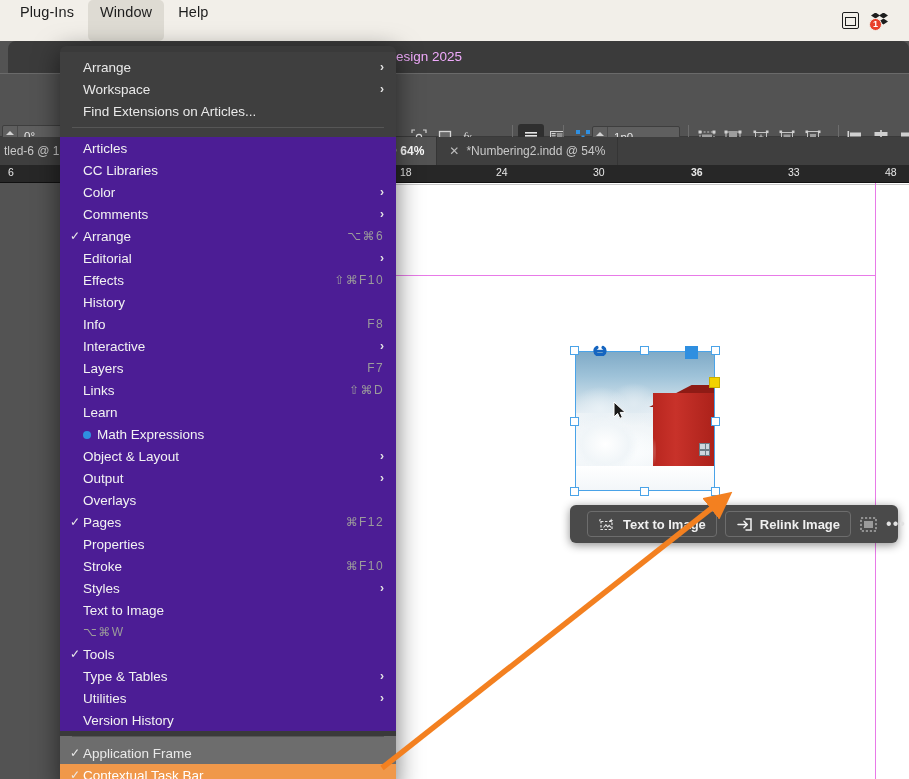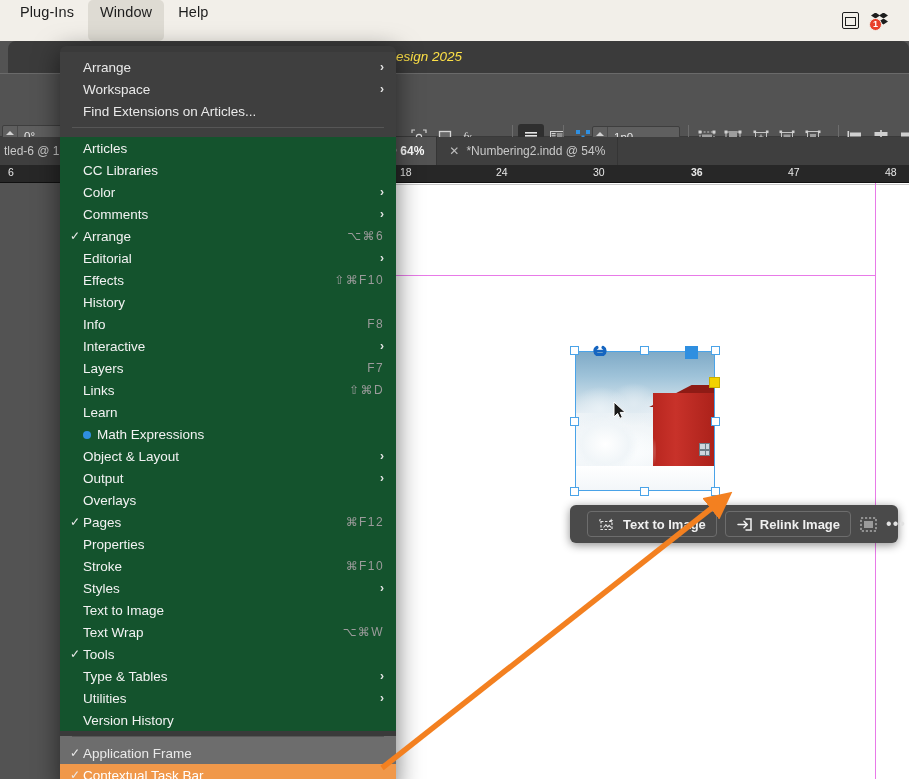--- a/index.html
+++ b/index.html
@@ -42,21 +42,21 @@
   .app{
     position:absolute; left:0; top:41px; width:909px; height:738px;
     background:#535353; overflow:hidden;
   }
   .appframe-top{
     position:absolute;left:8px;top:0;width:901px;height:32px;background:#3b3b3b;
     border-top-left-radius:8px; border-top-right-radius:8px;
   }
   .apptitle{
     position:absolute; left:0; top:0; height:32px; line-height:32px;
-    padding-left:0; color:#fde047; font-size:13.5px; white-space:nowrap;font-style:italic;
+    padding-left:0; color:#f0abfc; font-size:13.5px; white-space:nowrap;
   }
 
   
   .ctrlbar{
     position:absolute; left:0; top:32px; width:909px; height:64px;
     background:#535353; border-top:1px solid #6a6a6a; border-bottom:1px solid #3a3a3a;
   }
   .numfield{
     position:absolute; display:flex; align-items:center;
     background:#5f5f5f; border:1px solid #3e3e3e; height:22px; border-radius:2px;
@@ -201,21 +201,21 @@
   }
   .menu .row.hl{ background:#f0984a; color:#fff; }
   .menu .chk-col{ width:13px; font-size:12px; color:#e9e9e9; flex:0 0 13px;}
   .menu .lbl{ flex:1; white-space:nowrap; }
   .menu .sk{ color:#9b9b9b; font-size:12px; letter-spacing:1.4px; }
   .menu .arr{ color:#e3e3e3; font-size:12px; font-weight:bold;}
   .menu .dotmark{ width:8px;height:8px;border-radius:50%;background:#2f8fe0;
      display:inline-block; margin-right:6px; }
   .menu .divider{ height:1px;background:#565656;margin:5px 12px; }
   .menu-upper{ background:#3f3f3f; padding-top:4px; padding-bottom:4px;}
-  .menu-mid{ background:#14532d; }
+  .menu-mid{ background:#4c1d95; }
   .menu-mid .row{ color:#f2f2f2; }
   .menu-bottom{ background:#6d6d6d; padding-bottom:3px;}
 </style>
 </head>
 <body>
 
 <div class="macbar">
   <div class="macbar-item first">Plug-Ins</div>
   <div class="macbar-item active">Window</div>
   <div class="macbar-item">Help</div>
@@ -516,21 +516,21 @@
       <span>*Numbering2.indd @ 54%</span>
     </div>
   </div>
 
   <div class="ruler-h">
     <span class="rnum" style="left:8px;">6</span>
     <span class="rnum" style="left:400px;">18</span>
     <span class="rnum" style="left:496px;">24</span>
     <span class="rnum" style="left:593px;">30</span>
     <span class="rnum" style="left:691px;font-weight:bold;">36</span>
-    <span class="rnum" style="left:788px;">47</span>
+    <span class="rnum" style="left:788px;">33</span>
     <span class="rnum" style="left:885px;">48</span>
   </div>
 
   <div class="canvas-left-strip"></div>
 
   <div class="canvas">
     <div class="pageedge"></div>
     <div class="margin"></div>
     <div class="vguide"></div>
 
@@ -723,21 +723,20 @@
         <span class="chk-col"></span>
         <span class="lbl">Styles</span>
         <span class="arr">›</span>
       </div>
       <div class="row">
         <span class="chk-col"></span>
         <span class="lbl">Text to Image</span>
       </div>
       <div class="row">
         <span class="chk-col"></span>
-        <span class="lbl">Text Wrap</span>
         <span class="sk">⌥⌘W</span>
       </div>
       <div class="row">
         <span class="chk-col">✓</span>
         <span class="lbl">Tools</span>
       </div>
       <div class="row">
         <span class="chk-col"></span>
         <span class="lbl">Type &amp; Tables</span>
         <span class="arr">›</span>

